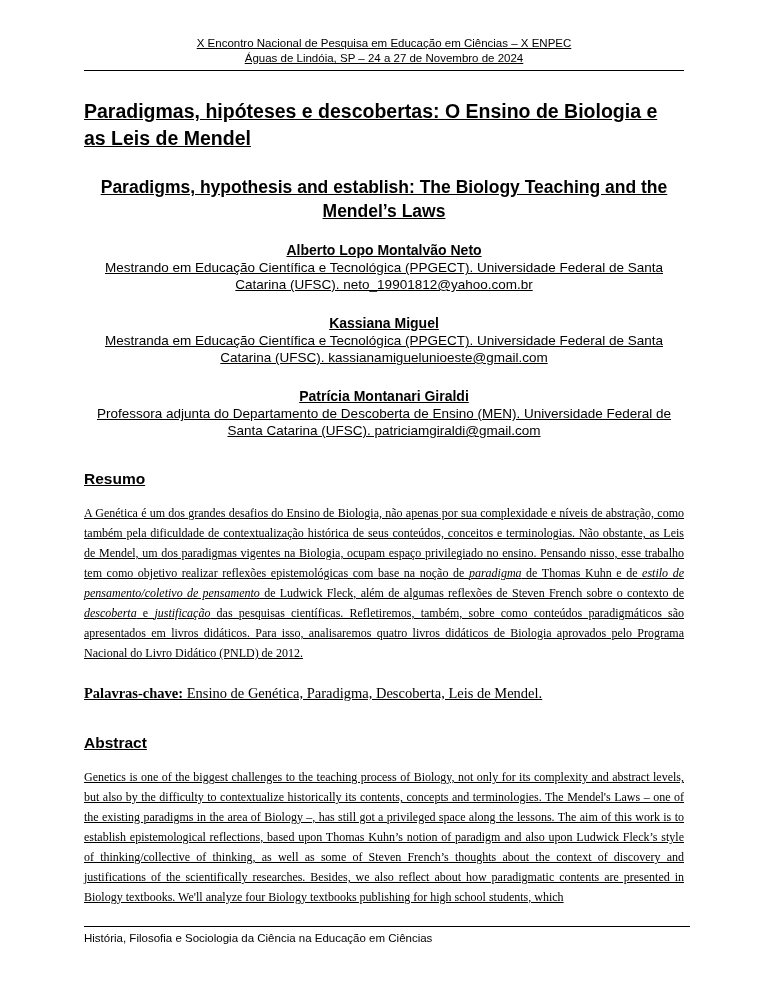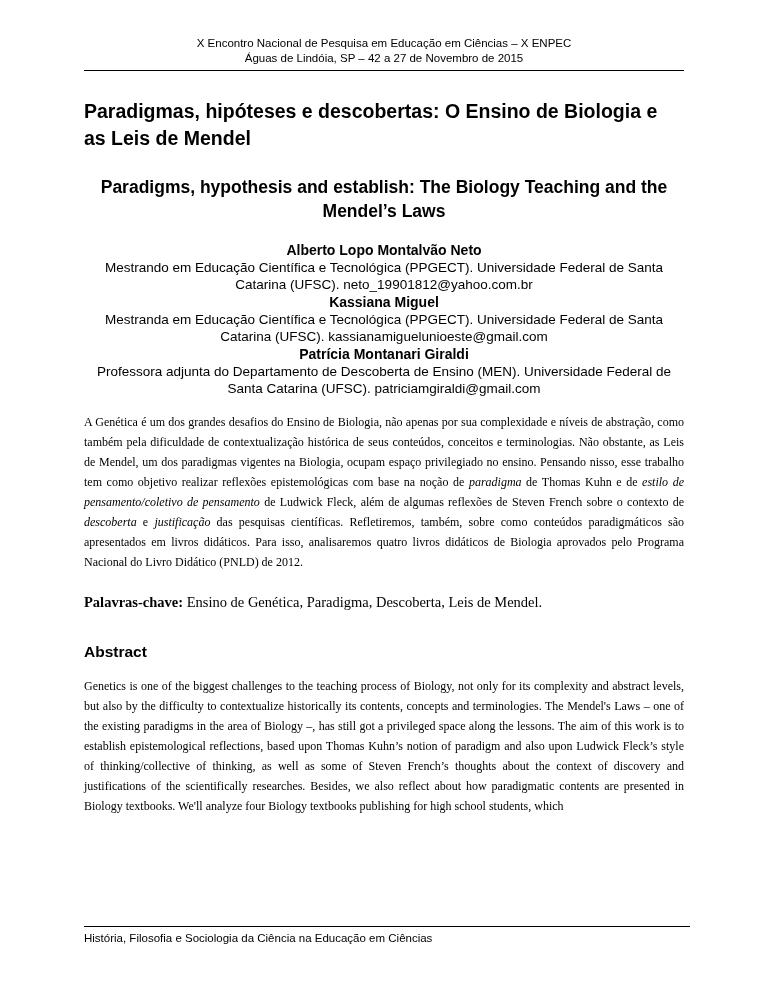--- a/index.html
+++ b/index.html
@@ -1,21 +1,21 @@
 <!DOCTYPE html>
 <html><head>
 <meta charset="utf-8">
 <style>
   html, body { margin:0; padding:0; background:#ffffff; }
   body {
     width:768px; height:994px; position:relative; overflow:hidden;
     color:#000; font-family:"Liberation Serif", serif;
     -webkit-font-smoothing:antialiased;
   }
-  .page { position:relative; width:768px; height:746px; }
+  .page { position:relative; width:768px; height:746px;text-decoration:underline; }
   .content { padding:36px 84px 0 84px; }
 
   .conf-header {
     text-align:center;
     font-family:"Liberation Sans", sans-serif;
     font-size:11.5px; line-height:15px; color:#000;
   }
   .header-rule {
     border:none; border-top:1px solid #000;
     margin:4px 0 0 0; height:0;
@@ -26,21 +26,21 @@
     font-family:"Liberation Sans", sans-serif;
     font-size:19.5px; line-height:27px; font-weight:bold;
   }
   .title-en {
     margin:23px 0 0 0; text-align:center;
     font-family:"Liberation Sans", sans-serif;
     font-size:17.5px; line-height:24px; font-weight:bold;
   }
 
   .authors { margin-top:18px; }
-  .author-block { text-align:center; font-family:"Liberation Sans", sans-serif; }
+  .author-block { margin-top:21px; text-align:center; font-family:"Liberation Sans", sans-serif; }
   .author-block:first-child { margin-top:0; }
   .author-name { font-size:14px; line-height:18px; font-weight:bold; }
   .author-affil { font-size:13.5px; line-height:17px; margin:0 2px; }
 
   .section-heading {
     font-family:"Liberation Sans", sans-serif;
     font-size:15.5px; font-weight:bold; line-height:19px;
     margin:30px 0 0 0;
   }
   .body-par {
@@ -60,21 +60,21 @@
   .footer-text { font-size:11.5px; line-height:15px; margin-top:4px; color:#000; }
 </style>
 </head>
 <body>
 
 <div class="page">
   <div class="content">
 
     <header class="conf-header">
       <div>X Encontro Nacional de Pesquisa em Educação em Ciências – X ENPEC</div>
-      <div>Águas de Lindóia, SP – 42 a 27 de Novembro de 2015</div>
+      <div>Águas de Lindóia, SP – 24 a 27 de Novembro de 2024</div>
     </header>
     <hr class="header-rule">
 
     <h1 class="title-pt">Paradigmas, hipóteses e descobertas: O Ensino de Biologia e as Leis de Mendel</h1>
     <h2 class="title-en">Paradigms, hypothesis and establish: The Biology Teaching and the Mendel’s Laws</h2>
 
     <div class="authors">
       <div class="author-block">
         <div class="author-name">Alberto Lopo Montalvão Neto</div>
         <div class="author-affil">Mestrando em Educação Científica e Tecnológica (PPGECT). Universidade Federal de Santa Catarina (UFSC). neto_19901812@yahoo.com.br</div>
@@ -83,20 +83,21 @@
         <div class="author-name">Kassiana Miguel</div>
         <div class="author-affil">Mestranda em Educação Científica e Tecnológica (PPGECT). Universidade Federal de Santa Catarina (UFSC). kassianamiguelunioeste@gmail.com</div>
       </div>
       <div class="author-block">
         <div class="author-name">Patrícia Montanari Giraldi</div>
         <div class="author-affil">Professora adjunta do Departamento de Descoberta de Ensino (MEN). Universidade Federal de Santa Catarina (UFSC). patriciamgiraldi@gmail.com</div>
       </div>
     </div>
 
     <section>
+      <h3 class="section-heading">Resumo</h3>
       <p class="body-par"><span>A Genética é um dos grandes desafios do Ensino de Biologia, não apenas por sua complexidade e níveis de abstração, como também pela dificuldade de contextualização histórica de seus conteúdos, conceitos e terminologias. Não obstante, as Leis de Mendel, um dos paradigmas vigentes na Biologia, ocupam espaço privilegiado no ensino. Pensando nisso, esse trabalho tem como objetivo realizar reflexões epistemológicas com base na noção de </span><em>paradigma</em><span> de Thomas Kuhn e de </span><em>estilo de pensamento/coletivo de pensamento</em><span> de Ludwick Fleck, além de algumas reflexões de Steven French sobre o contexto de </span><em>descoberta</em><span> e </span><em>justificação</em><span> das pesquisas científicas. Refletiremos, também, sobre como conteúdos paradigmáticos são apresentados em livros didáticos. Para isso, analisaremos quatro livros didáticos de Biologia aprovados pelo Programa Nacional do Livro Didático (PNLD) de 2012.</span></p>
       <p class="keywords">
         <span class="kw-label">Palavras-chave:</span><span> Ensino de Genética, Paradigma, Descoberta, Leis de Mendel.</span>
       </p>
     </section>
 
     <section>
       <h3 class="section-heading">Abstract</h3>
       <p class="body-par">Genetics is one of the biggest challenges to the teaching process of Biology, not only for its complexity and abstract levels, but also by the difficulty to contextualize historically its contents, concepts and terminologies. The Mendel's Laws – one of the existing paradigms in the area of Biology –, has still got a privileged space along the lessons. The aim of this work is to establish epistemological reflections, based upon Thomas Kuhn’s notion of paradigm and also upon Ludwick Fleck’s style of thinking/collective of thinking, as well as some of Steven French’s thoughts about the context of discovery and justifications of the scientifically researches. Besides, we also reflect about how paradigmatic contents are presented in Biology textbooks. We'll analyze four Biology textbooks publishing for high school students, which</p>
     </section>

